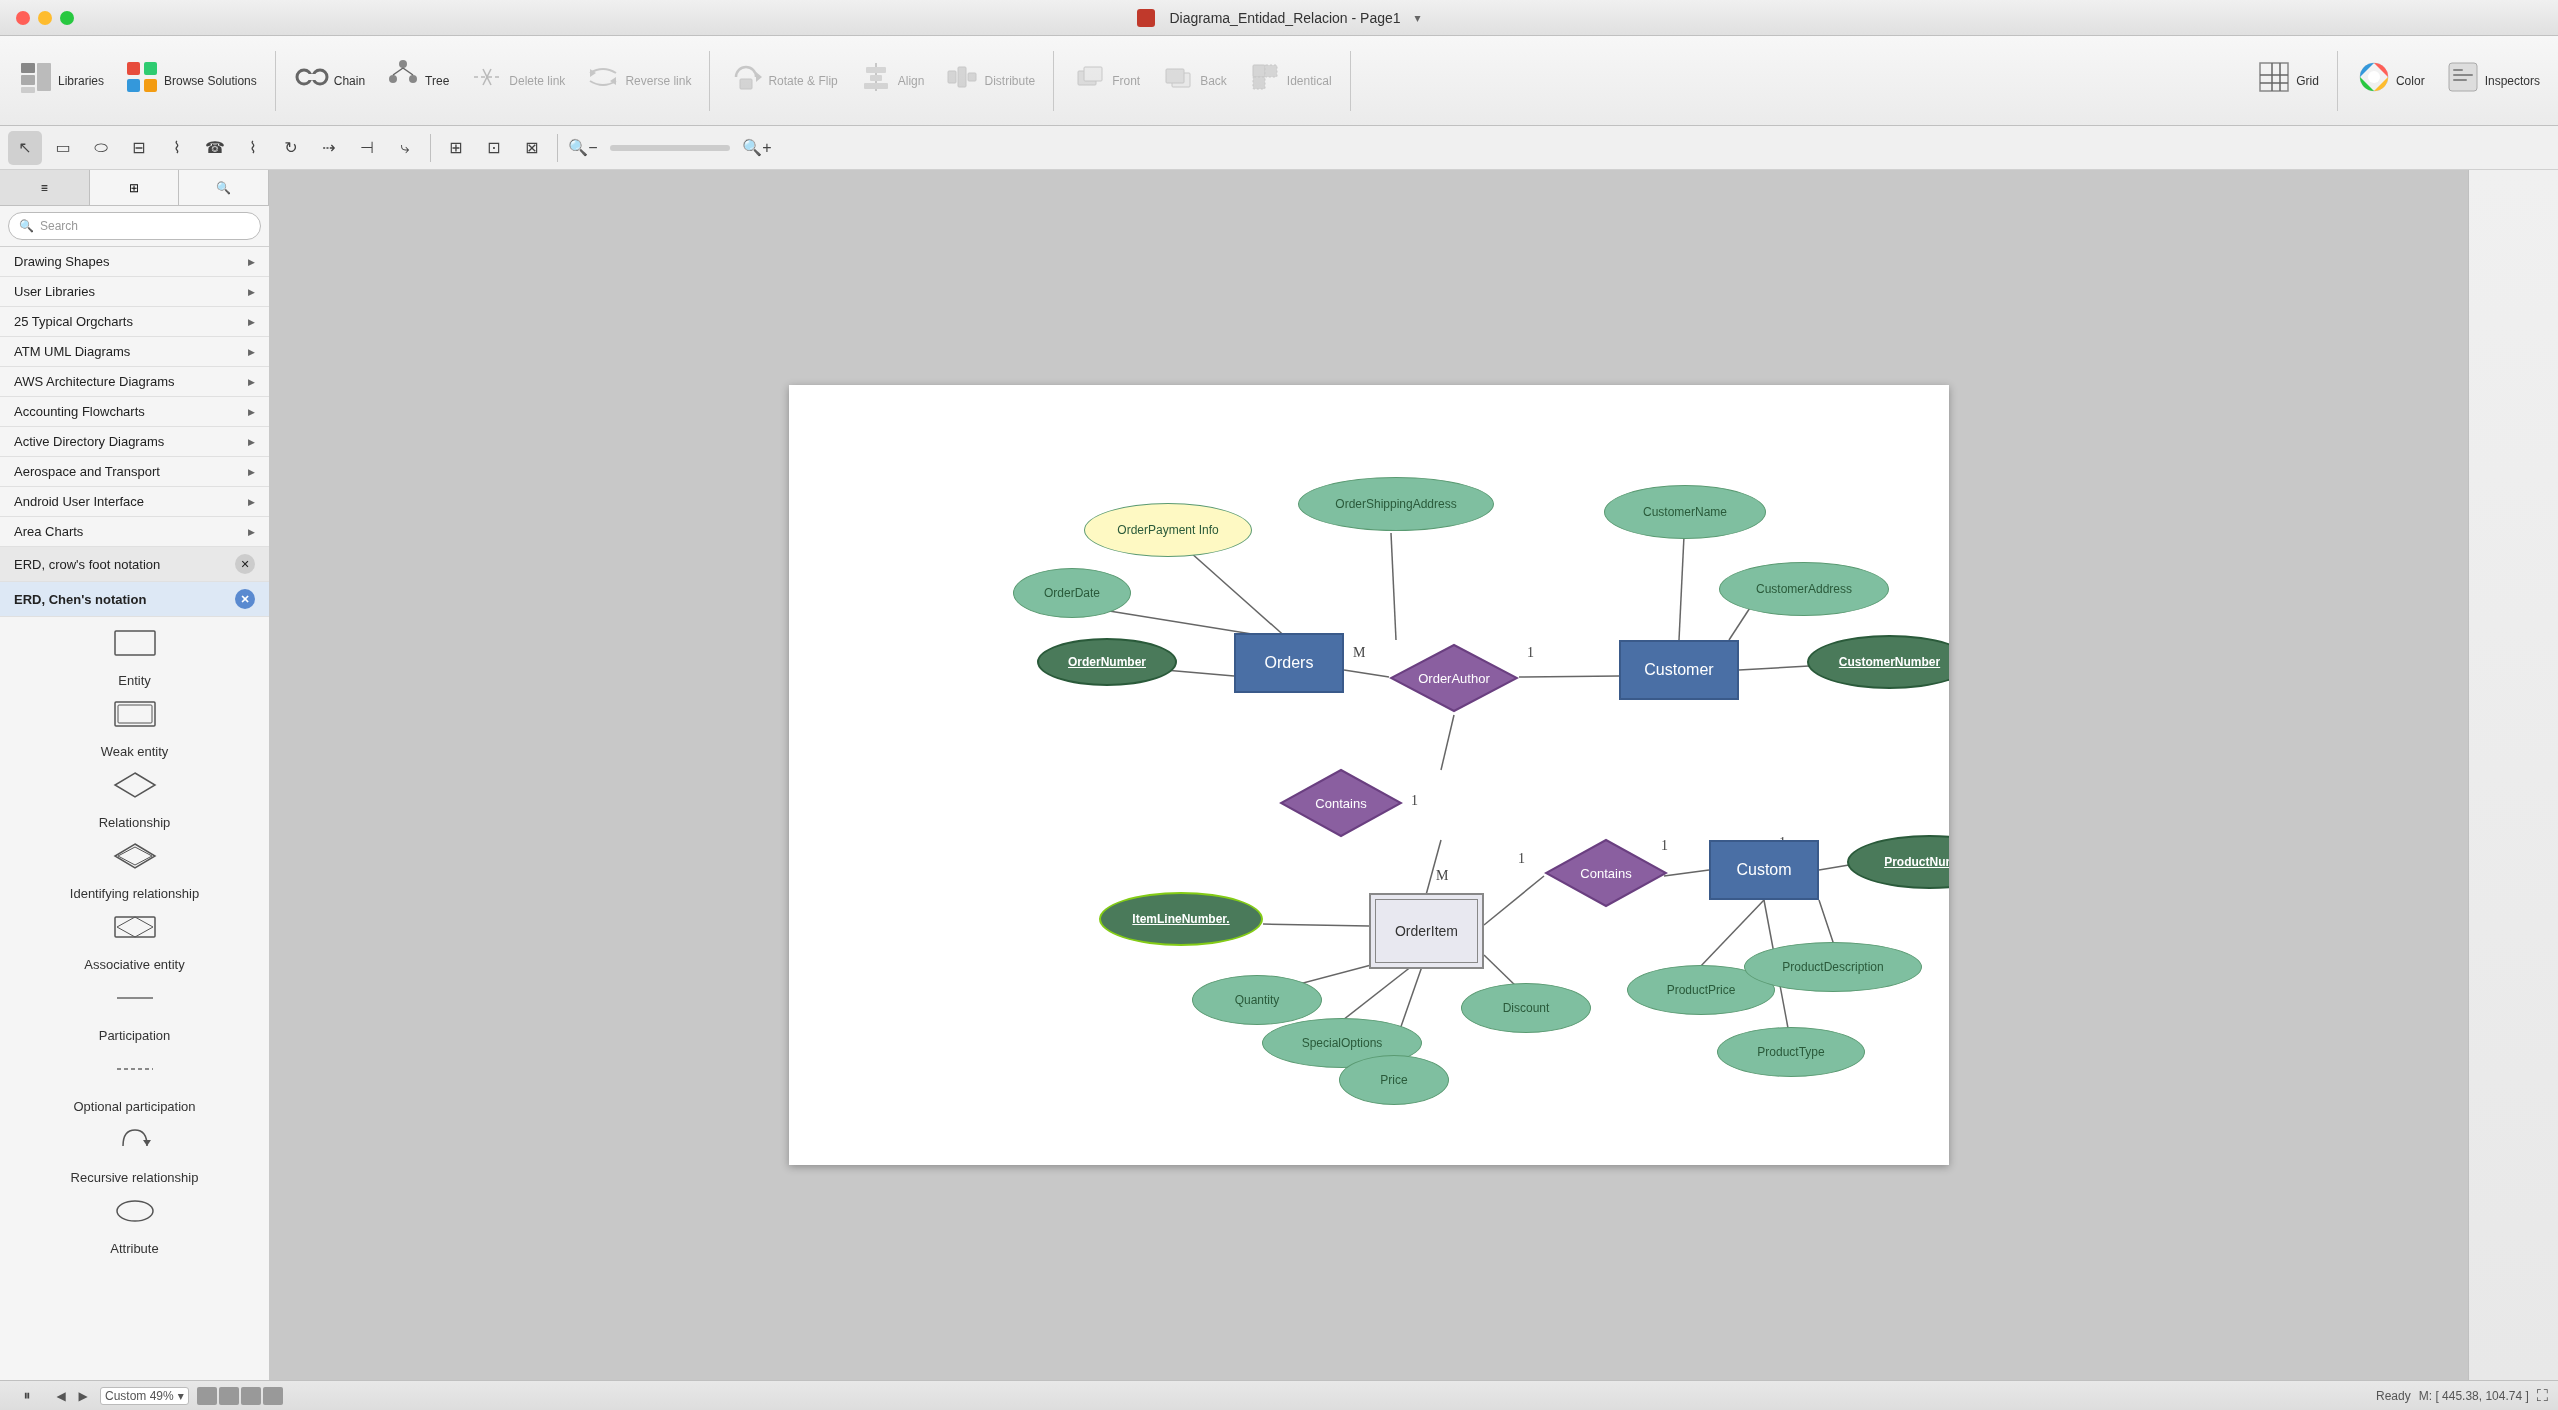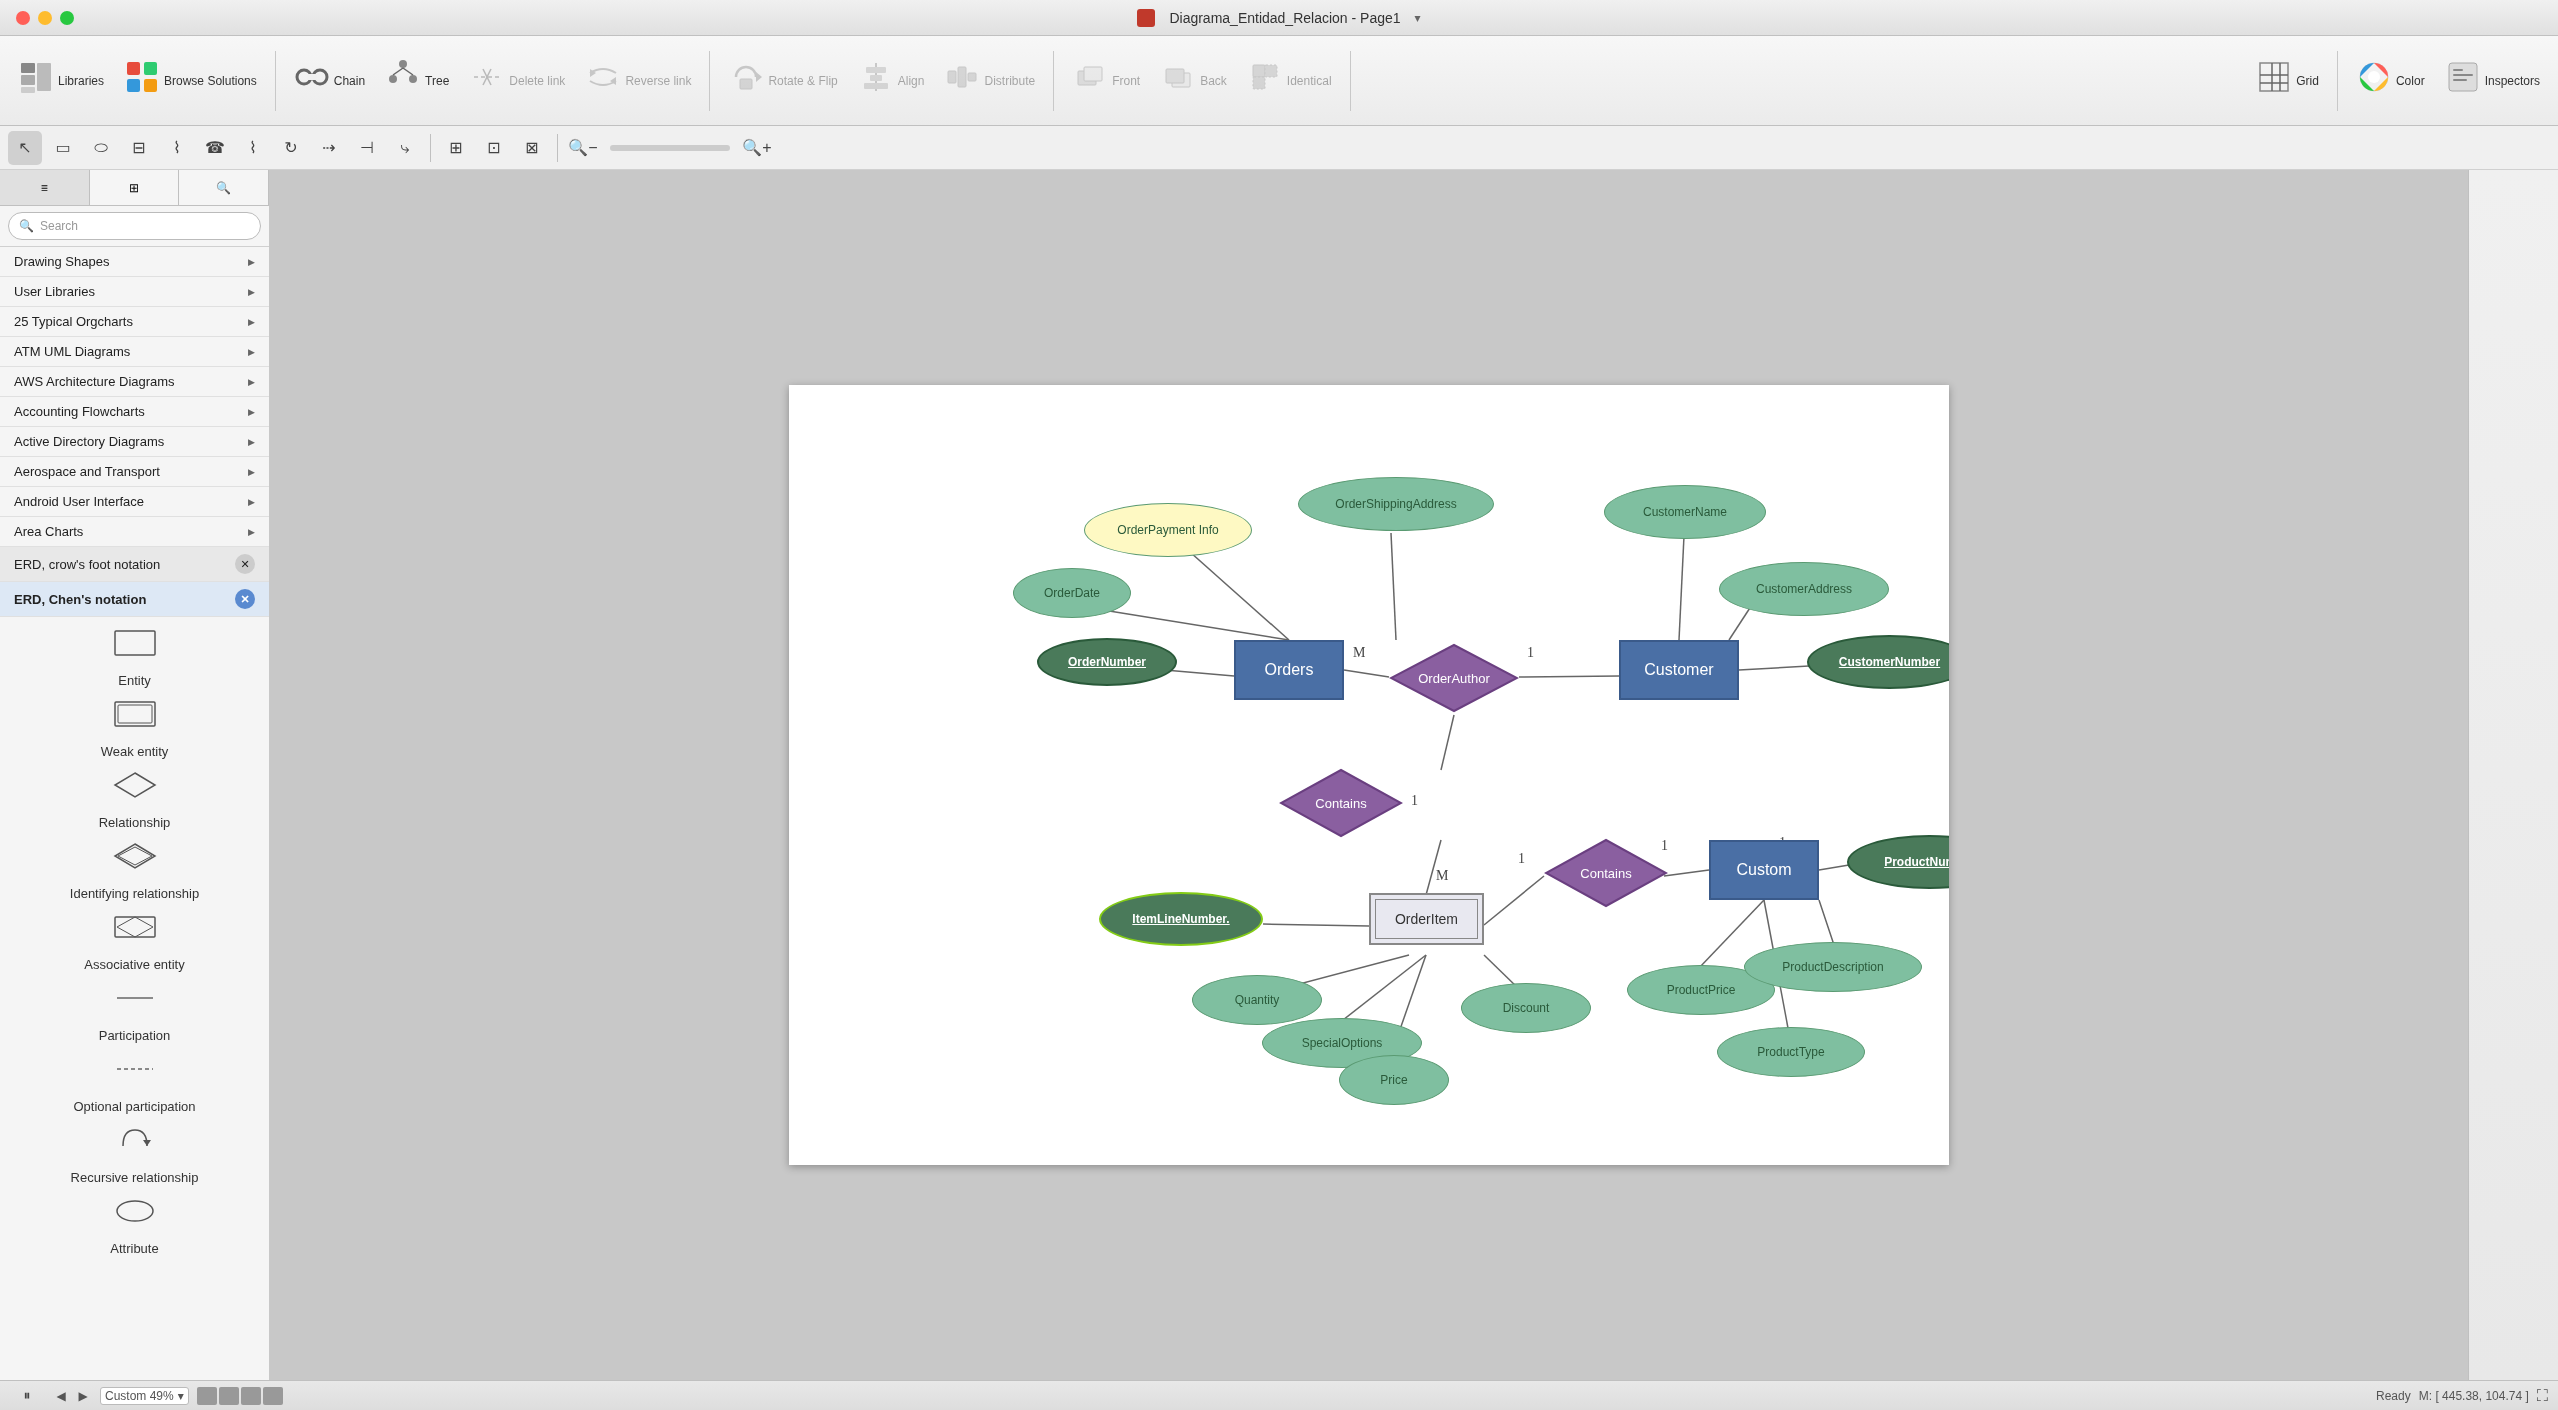--- a/index.html
+++ b/index.html
@@ -613,33 +613,33 @@
       </div>
 
       <div style="position:absolute; left:928px; top:642px; width:148px; height:50px; background:#7fbfa0; border-radius:50%; display:flex; align-items:center; justify-content:center; color:#2a5a3a; font-size:12px; border:1.5px solid #5a9a72; cursor:pointer;">
         <span>ProductType</span>
       </div>
 
       <div style="position:absolute; left:1058px; top:450px; width:165px; height:54px; background:#4a7a5a; border-radius:50%; display:flex; align-items:center; justify-content:center; color:white; font-size:12px; font-weight:600; text-decoration:underline; border:2px solid #2a5a3a; cursor:pointer;">
         <span>ProductNumber</span>
       </div>
 
-      <div style="position:absolute; left:445px; top:255px; width:110px; height:60px; background:#4a6fa5; color:white; display:flex; align-items:center; justify-content:center; font-size:16px; font-weight:500; border:2px solid #3a5a8a; cursor:pointer;">
+      <div style="position:absolute; left:445px; top:248px; width:110px; height:60px; background:#4a6fa5; color:white; display:flex; align-items:center; justify-content:center; font-size:16px; font-weight:500; border:2px solid #3a5a8a; cursor:pointer;">
         <span>Orders</span>
       </div>
 
       <div style="position:absolute; left:830px; top:255px; width:120px; height:60px; background:#4a6fa5; color:white; display:flex; align-items:center; justify-content:center; font-size:16px; font-weight:500; border:2px solid #3a5a8a; cursor:pointer;">
         <span>Customer</span>
       </div>
 
       <div style="position:absolute; left:920px; top:455px; width:110px; height:60px; background:#4a6fa5; color:white; display:flex; align-items:center; justify-content:center; font-size:16px; font-weight:500; border:2px solid #3a5a8a; cursor:pointer;">
         <span>Custom</span>
       </div>
 
-      <div style="position:absolute; left:580px; top:508px; width:115px; height:52px; background:#e8e8f0; color:#333; display:flex; align-items:center; justify-content:center; font-size:14px; font-weight:500; border:2px solid #888; cursor:pointer;">
+      <div style="position:absolute; left:580px; top:508px; width:115px; height:76px; background:#e8e8f0; color:#333; display:flex; align-items:center; justify-content:center; font-size:14px; font-weight:500; border:2px solid #888; cursor:pointer;">
         <div style="position:absolute; inset:4px; border:1.5px solid #888; pointer-events:none;"></div>
         <span>OrderItem</span>
       </div>
 
       <div style="position:absolute; left:600px; top:258px; width:130px; height:70px; cursor:pointer;">
         <svg width="130" height="70" viewBox="0 0 130 70" style="position:absolute;top:0;left:0;">
           <polygon points="65,2 128,35 65,68 2,35" fill="#8a5fa0" stroke="#6a3f80" stroke-width="2"></polygon>
           <text x="65" y="40" text-anchor="middle" fill="white" font-size="13" font-weight="500" font-family="-apple-system,sans-serif">OrderAuthor</text>
         </svg>
       </div>

